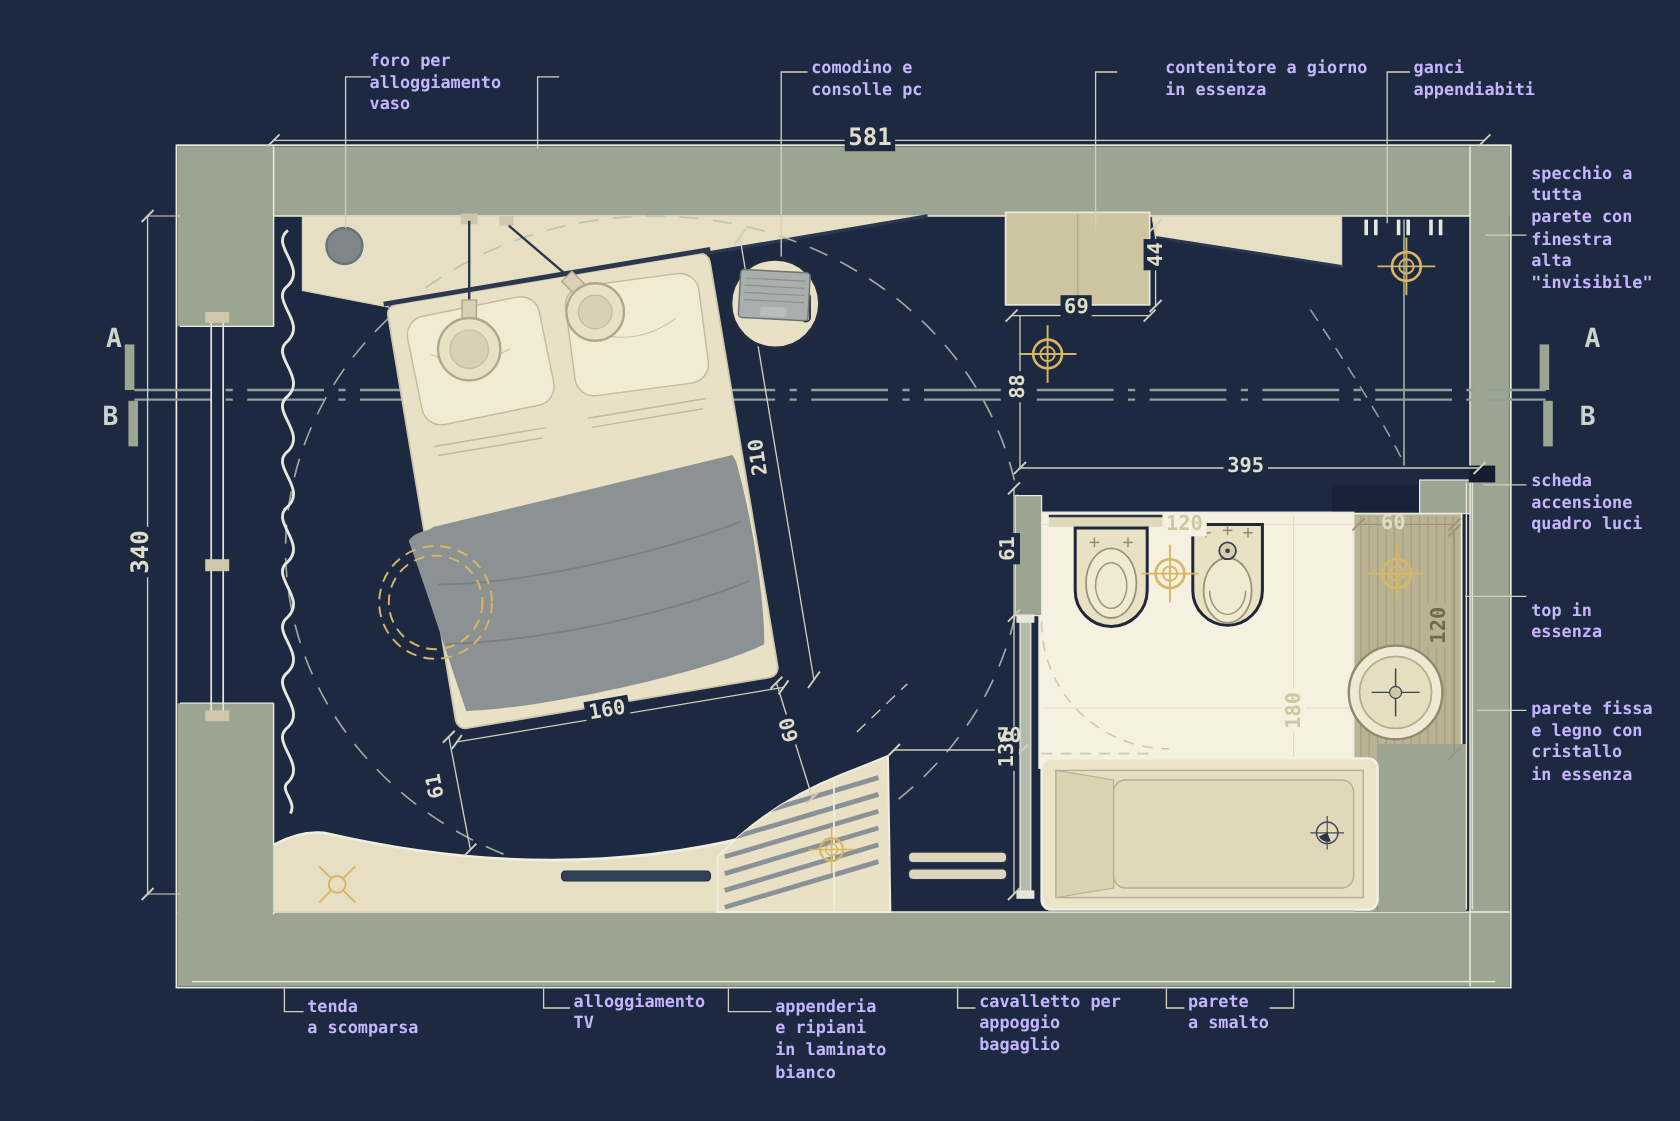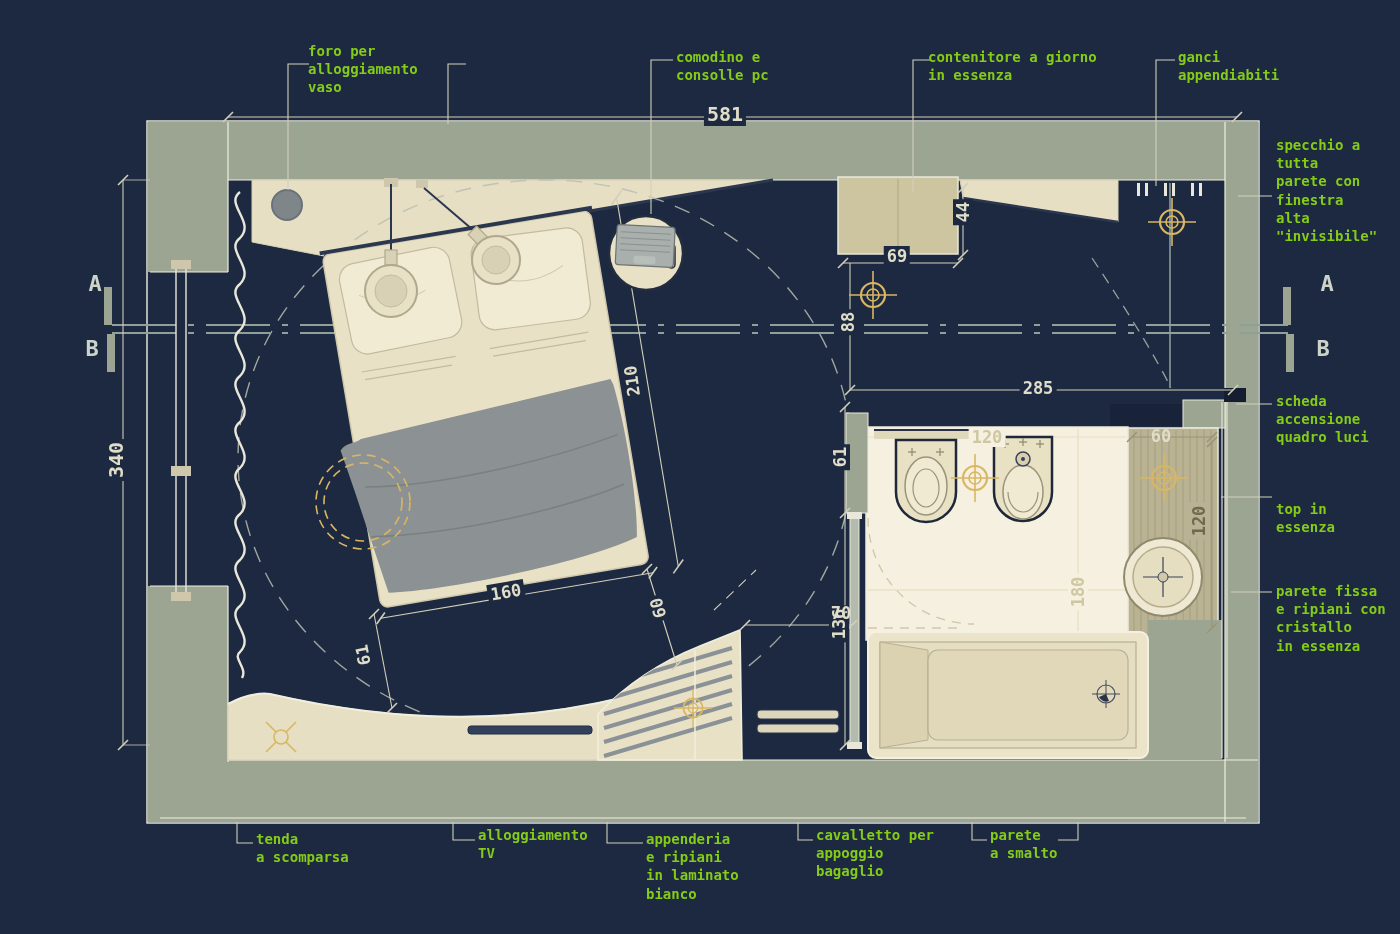--- a/index.html
+++ b/index.html
@@ -1,19 +1,19 @@
 <!DOCTYPE html>
 <html><head>
 <meta charset="utf-8">
 <style>
   html,body{margin:0;padding:0;background:#151f33;}
   .stage{position:relative;width:1400px;height:934px;background:#1c2940;overflow:hidden;
          font-family:"DejaVu Sans Mono","Liberation Mono",monospace;}
   .stage svg{position:absolute;left:0;top:0;}
-  .lbl{position:absolute;color:#84cc16;font-size:14px;line-height:1.3;font-weight:700;
+  .lbl{position:absolute;color:#c4b5fd;font-size:14px;line-height:1.3;font-weight:700;
        white-space:pre-line;letter-spacing:0px;}
   .num{position:absolute;color:#e0ddc8;font-size:17px;font-weight:700;white-space:nowrap;
        transform:translate(-50%,-50%);padding:0 3px;}
   .num.big{font-size:20px;}
   .bg-navy{background:#1c2940;}
   .bg-wood{background:#b9b394;color:#6f6a4e;}
   .bg-floor{background:#f5f0e0;color:#c4b98f;}
   .faint{color:#cfc7a2;}
   .letter{position:absolute;color:#ccd3c8;font-size:22px;font-weight:700;transform:translate(-50%,-50%);}
 </style>
@@ -359,37 +359,37 @@
     <rect x="1283" y="287" width="8" height="38"></rect>
     <rect x="1286" y="334" width="8" height="38"></rect>
   </g>
 </svg>
 
 <div class="lbl" style="left:308px;top:42px">foro per
 alloggiamento
 vaso</div>
 <div class="lbl" style="left:676px;top:48px">comodino e
 consolle pc</div>
-<div class="lbl" style="left:928px;top:48px">contenitore a giorno
+<div class="lbl" style="left:971px;top:48px">contenitore a giorno
 in essenza</div>
 <div class="lbl" style="left:1178px;top:48px">ganci
 appendiabiti</div>
 <div class="lbl" style="left:1276px;top:136px">specchio a
 tutta
 parete con
 finestra
 alta
 "invisibile"</div>
 <div class="lbl" style="left:1276px;top:392px">scheda
 accensione
 quadro luci</div>
 <div class="lbl" style="left:1276px;top:500px">top in
 essenza</div>
 <div class="lbl" style="left:1276px;top:582px">parete fissa
-e ripiani  con
+e legno  con
 cristallo
 in essenza</div>
 <div class="lbl" style="left:256px;top:830px">tenda
 a scomparsa</div>
 <div class="lbl" style="left:478px;top:826px">alloggiamento
 TV</div>
 <div class="lbl" style="left:816px;top:826px">cavalletto per
 appoggio
 bagaglio</div>
 <div class="lbl" style="left:646px;top:830px">appenderia
@@ -397,21 +397,21 @@
 in laminato
 bianco</div>
 <div class="lbl" style="left:990px;top:826px">parete
 a smalto</div>
 
 <div class="num big bg-navy" style="left:725px;top:114px">581</div>
 <div class="num big bg-navy" style="left:116px;top:460px;transform:translate(-50%,-50%) rotate(-90deg)">340</div>
 <div class="num bg-navy" style="left:897px;top:256px">69</div>
 <div class="num bg-navy" style="left:963px;top:212px;transform:translate(-50%,-50%) rotate(-90deg)">44</div>
 <div class="num bg-navy" style="left:848px;top:322px;transform:translate(-50%,-50%) rotate(-90deg)">88</div>
-<div class="num bg-navy" style="left:1038px;top:388px">285</div>
+<div class="num bg-navy" style="left:1038px;top:388px">395</div>
 <div class="num bg-navy" style="left:840px;top:457px;transform:translate(-50%,-50%) rotate(-90deg)">61</div>
 <div class="num bg-navy" style="left:839px;top:624px;transform:translate(-50%,-50%) rotate(-90deg)">136</div>
 <div class="num" style="left:841px;top:613px">70</div>
 <div class="num bg-floor faint" style="left:987px;top:437px">120</div>
 <div class="num bg-floor faint" style="left:1078px;top:592px;transform:translate(-50%,-50%) rotate(-90deg)">180</div>
 <div class="num" style="left:1161px;top:436px">60</div>
 <div class="num bg-wood" style="left:1199px;top:521px;transform:translate(-50%,-50%) rotate(-90deg)">120</div>
 <div class="num bg-navy" style="left:632px;top:381px;transform:translate(-50%,-50%) rotate(-98deg)">210</div>
 <div class="num bg-navy" style="left:506px;top:592px;transform:translate(-50%,-50%) rotate(-9.5deg)">160</div>
 <div class="num bg-navy" style="left:658px;top:608px;transform:translate(-50%,-50%) rotate(-105deg)">60</div>

